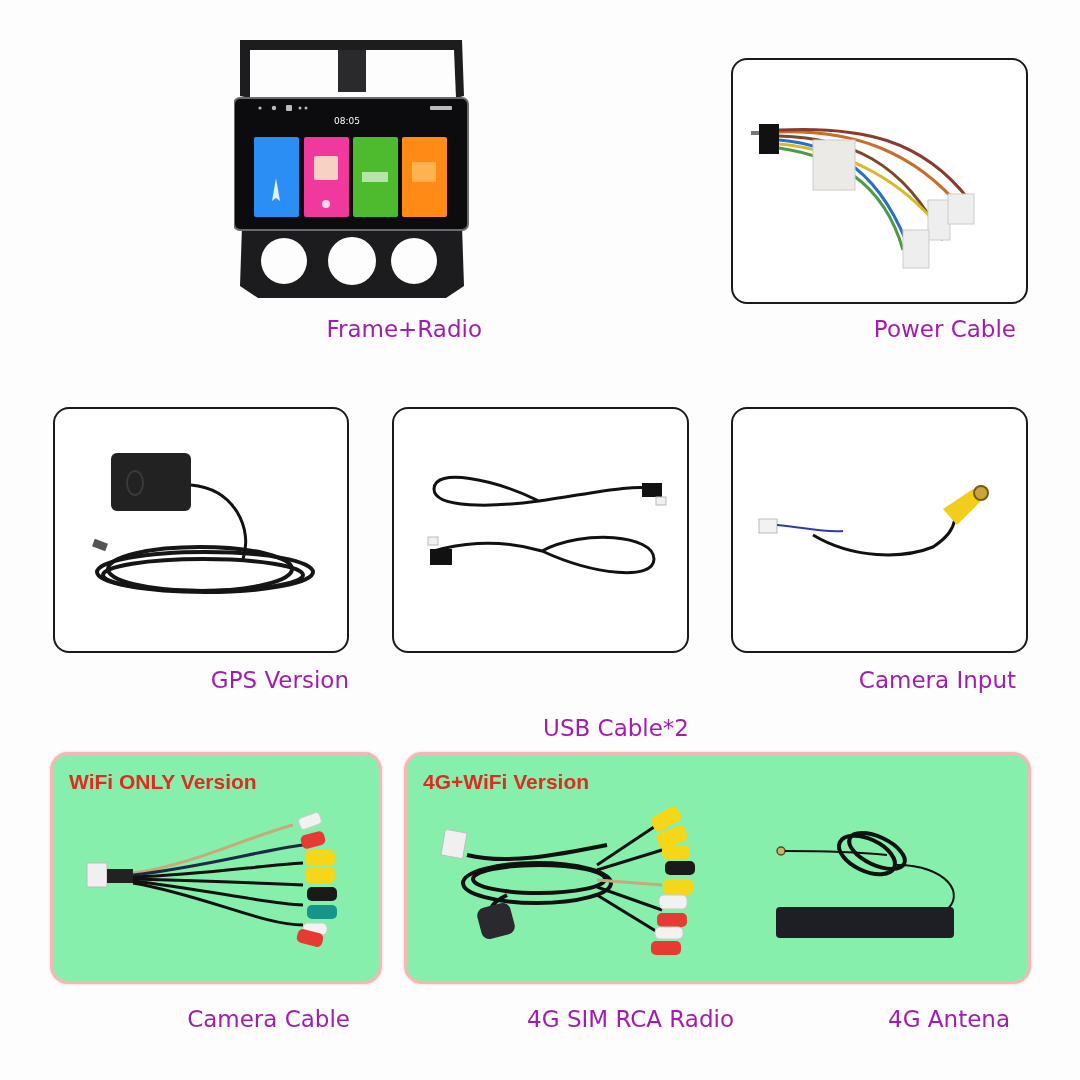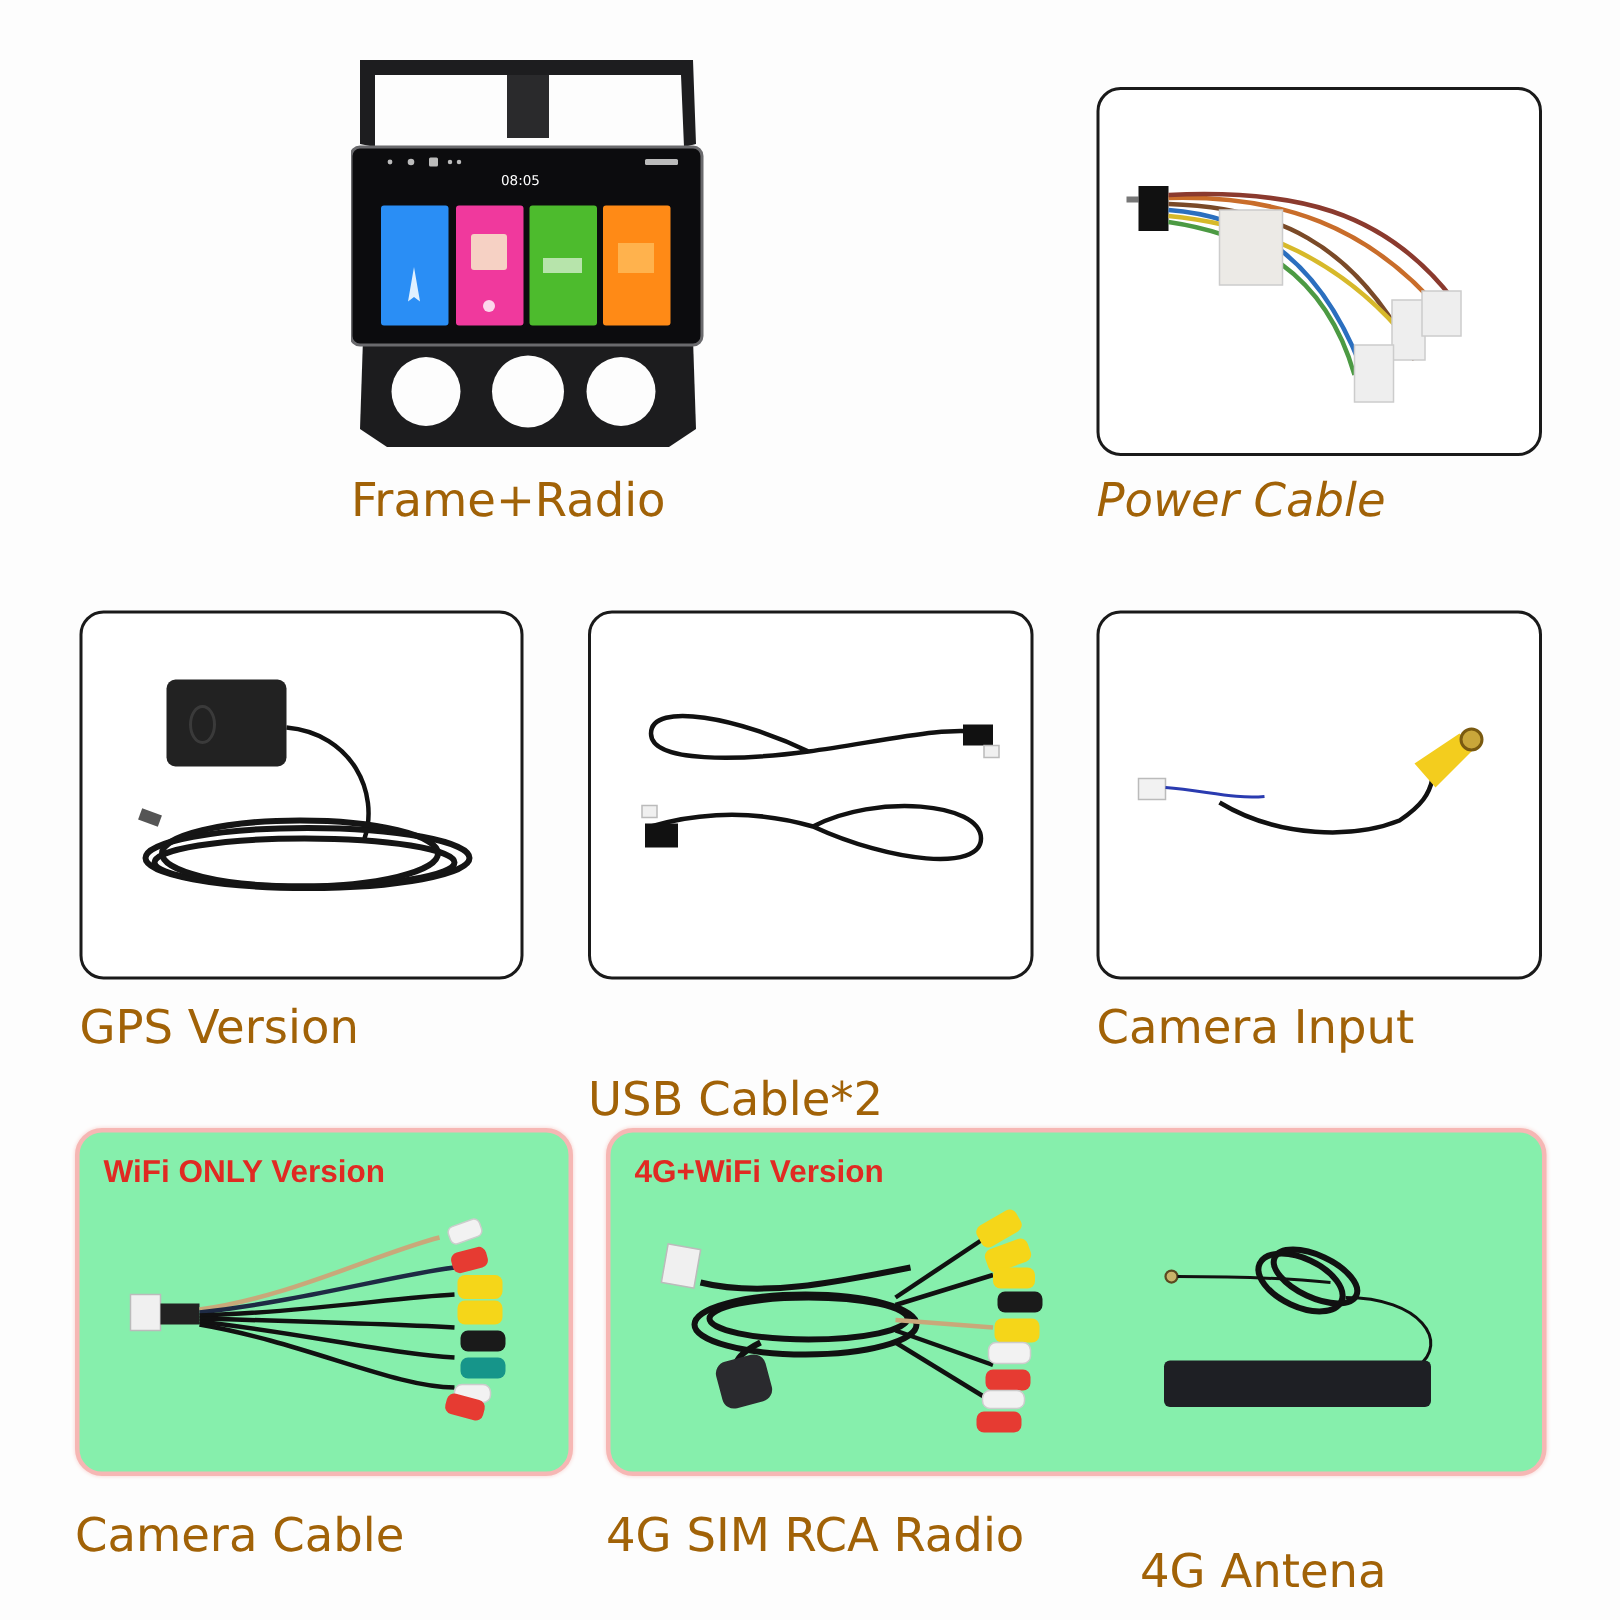--- a/index.html
+++ b/index.html
@@ -1,20 +1,20 @@
 <!DOCTYPE html>
 <html><head>
 <meta charset="utf-8">
 <style>
   * { box-sizing: border-box; margin: 0; padding: 0; }
   html, body { width: 1080px; height: 1080px; background: #fdfdfd; overflow: hidden; }
   body { position: relative; font-family: "DejaVu Sans", sans-serif; color: #111; }
   .abs { position: absolute; text-align: right; }
   .card { position: absolute; border: 2px solid #1a1a1a; border-radius: 16px; background: #fff; }
-  .label { position: absolute; text-align: left; font-size: 31px; color: #a16207; letter-spacing: 0px; white-space: nowrap; }
+  .label { position: absolute; text-align: right; font-size: 23px; color: #a21caf; letter-spacing: 0px; white-space: nowrap; }
   .vbox { position: absolute; border: 3px solid #f6b7b4; border-radius: 18px; background: #86efac; box-shadow: 0 0 3px #f8cfcc; }
   .vtitle { position: absolute; color: #e02a22; font-weight: bold; font-size: 21px; font-family: "Liberation Sans", sans-serif; white-space: nowrap; }
   svg { display: block; }
 </style>
 </head>
 <body>
 
 <div class="abs" style="left:234px;top:36px;width:236px;height:268px;">
   <svg width="236" height="268" viewBox="0 0 236 268">
 
@@ -62,21 +62,21 @@
       <path d="M46 84 C110 90 160 115 200 160" stroke="#d7b92a"></path>
       <path d="M46 88 C100 96 150 120 170 190" stroke="#4c9a43"></path>
       <path d="M46 70 C130 66 190 80 236 140" stroke="#8b3a2e"></path>
     </g>
     <rect x="80" y="80" width="42" height="50" fill="#eceae6" stroke="#ccc"></rect>
     <rect x="195" y="140" width="22" height="40" fill="#eee" stroke="#ccc"></rect>
     <rect x="215" y="134" width="26" height="30" fill="#eee" stroke="#ccc"></rect>
     <rect x="170" y="170" width="26" height="38" fill="#eee" stroke="#ccc"></rect>
   </svg>
 </div>
-<div class="label" style="left:731px;top:316px;width:285px;font-style:italic;">Power Cable</div>
+<div class="label" style="left:731px;top:316px;width:285px;">Power Cable</div>
 
 <div class="card" style="left:53px;top:407px;width:296px;height:246px;">
   <svg width="292" height="242" viewBox="0 0 292 242">
     <rect x="56" y="44" width="80" height="58" rx="6" fill="#222"></rect>
     <ellipse cx="80" cy="74" rx="8" ry="12" fill="none" stroke="#3a3a3a" stroke-width="2"></ellipse>
     <path d="M136 76 C180 80 198 120 188 150" fill="none" stroke="#111" stroke-width="3"></path>
     <g fill="none" stroke="#151515" stroke-width="4">
       <ellipse cx="150" cy="163" rx="108" ry="20"></ellipse>
       <ellipse cx="148" cy="166" rx="100" ry="16"></ellipse>
       <ellipse cx="145" cy="160" rx="92" ry="22"></ellipse>
@@ -169,13 +169,13 @@
     <path d="M18 96 C60 96 100 98 120 100" fill="none" stroke="#111" stroke-width="2"></path>
     <g fill="none" stroke="#111" stroke-width="4">
       <ellipse cx="100" cy="100" rx="30" ry="16" transform="rotate(25 100 100)"></ellipse>
       <ellipse cx="110" cy="96" rx="30" ry="14" transform="rotate(25 110 96)"></ellipse>
     </g>
     <path d="M130 110 C180 110 200 140 178 156" fill="none" stroke="#111" stroke-width="2"></path>
     <rect x="9" y="152" width="178" height="31" rx="4" fill="#1e1f24"></rect>
   </svg>
 </div>
 <div class="label" style="left:404px;top:1006px;width:330px;">4G SIM RCA Radio</div>
-<div class="label" style="left:760px;top:1006px;width:250px;margin-top:24px;">4G Antena</div>
+<div class="label" style="left:760px;top:1006px;width:250px;">4G Antena</div>
 
 </body></html>

